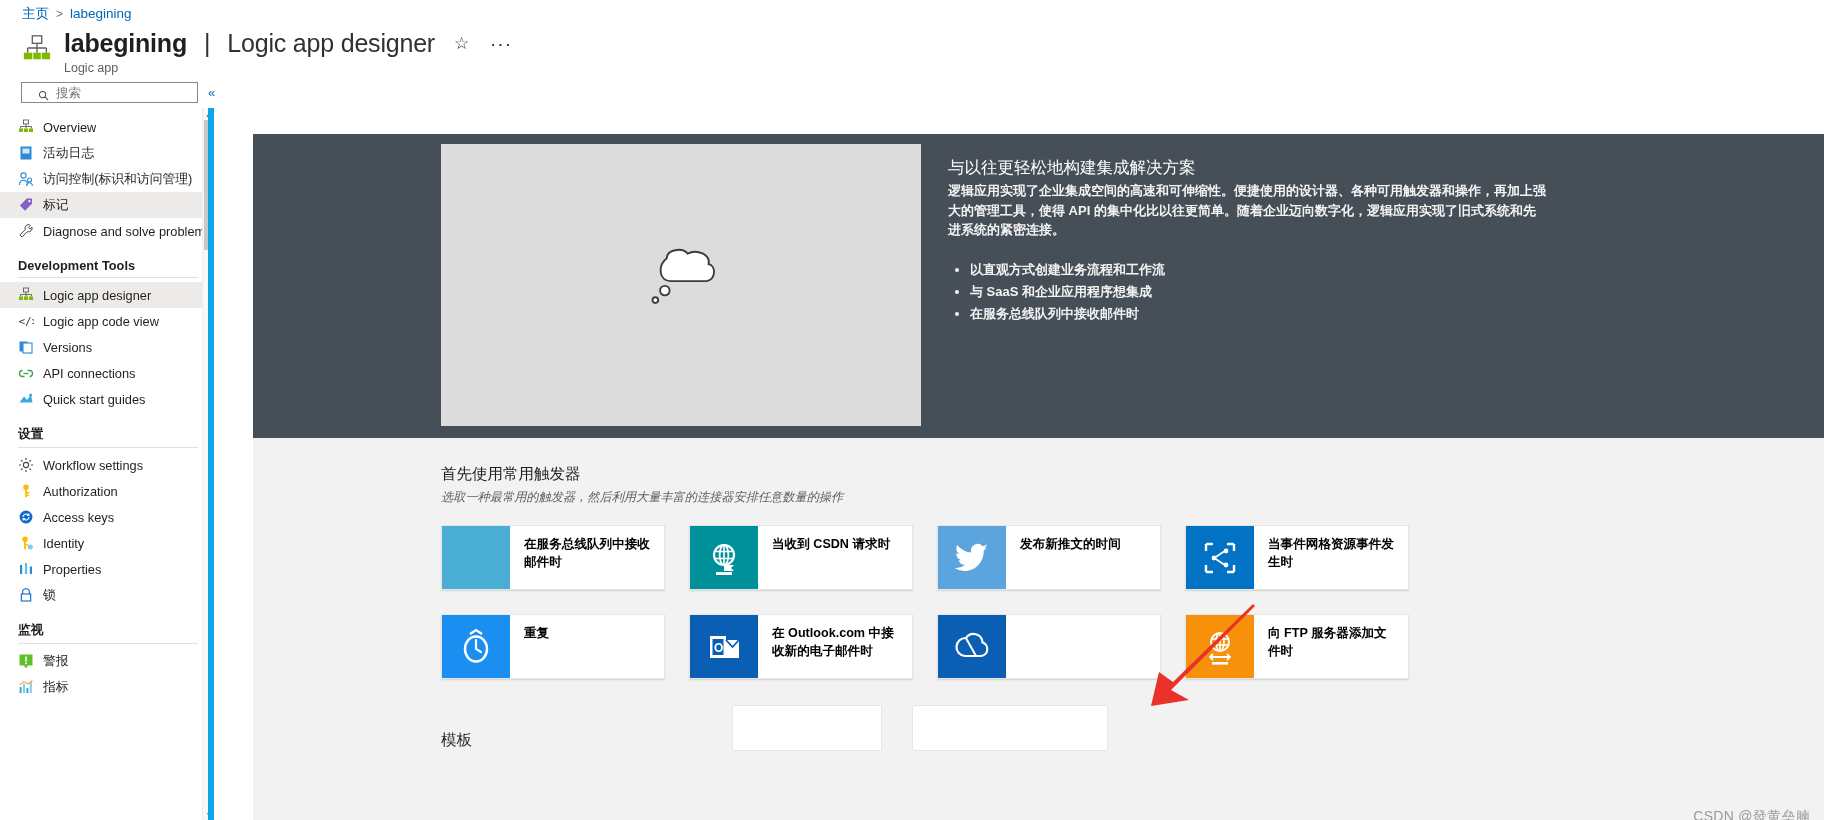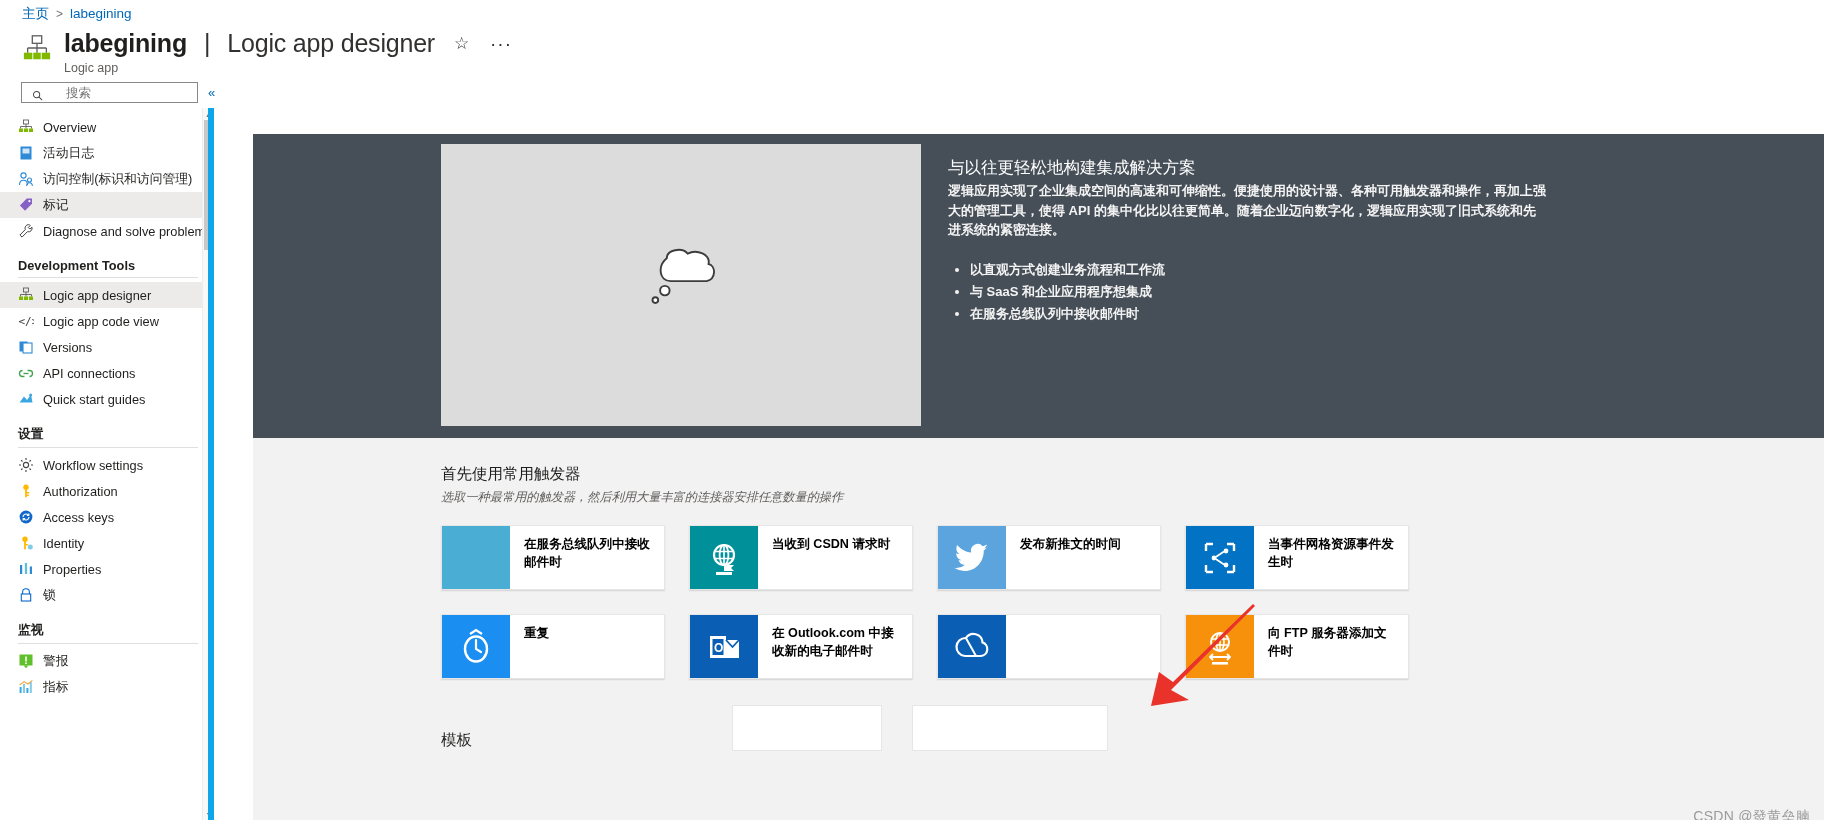--- a/index.html
+++ b/index.html
@@ -47,21 +47,21 @@
   }
 
   
   .search-wrap {
     position: absolute; left: 21px; top: 82px;
     display: flex; align-items: center; gap: 10px;
   }
   .search-box {
     width: 177px; height: 21px;
     border: 1px solid #8a8886; background: #fff;
-    display: flex; align-items: center; padding: 0 10px; gap: 21px;
+    display: flex; align-items: center; padding: 0 16px; gap: 5px;
   }
   .search-box .mag { width: 11px; height: 11px; flex: none; }
   .search-box input {
     border: 0; outline: 0; font-size: 12.5px; width: 100%;
     font-family: inherit; color: #201f1e; background: transparent;
   }
   .collapse-btn {
     font-size: 13px; color: #0067b8; cursor: pointer;
     line-height: 1; letter-spacing: -1px;
   }

